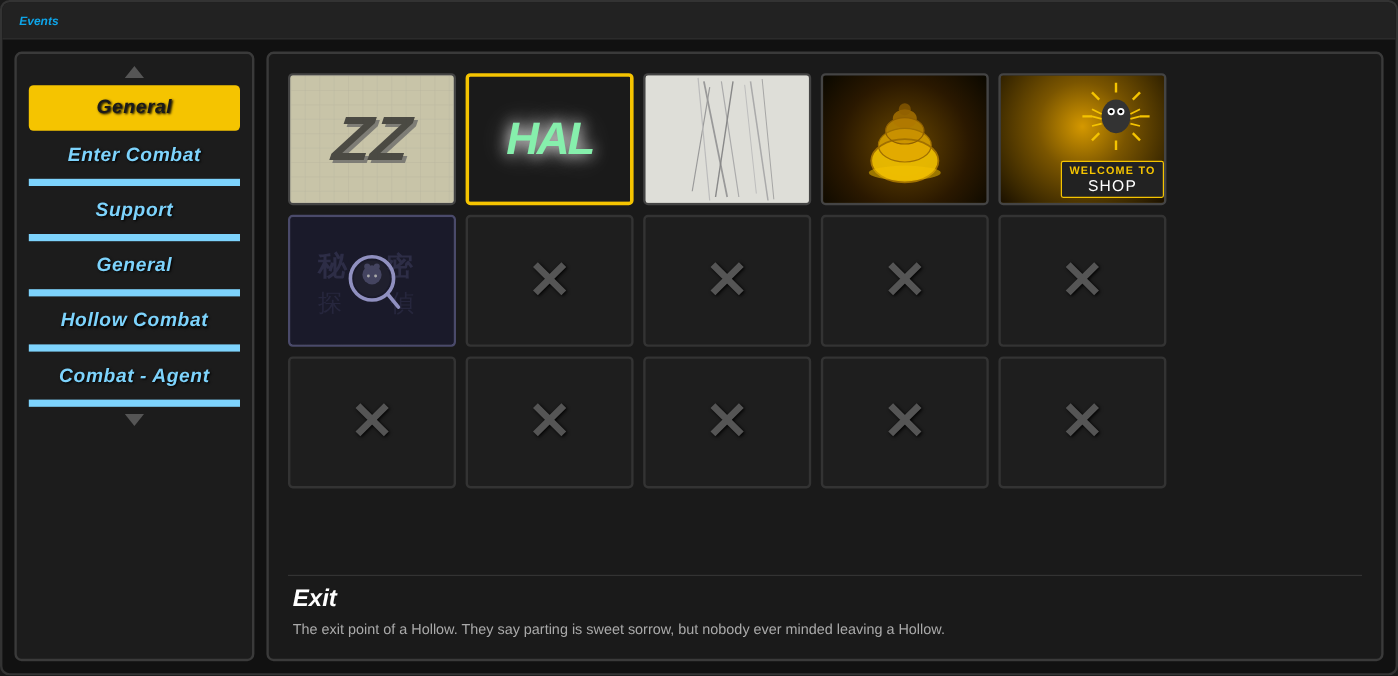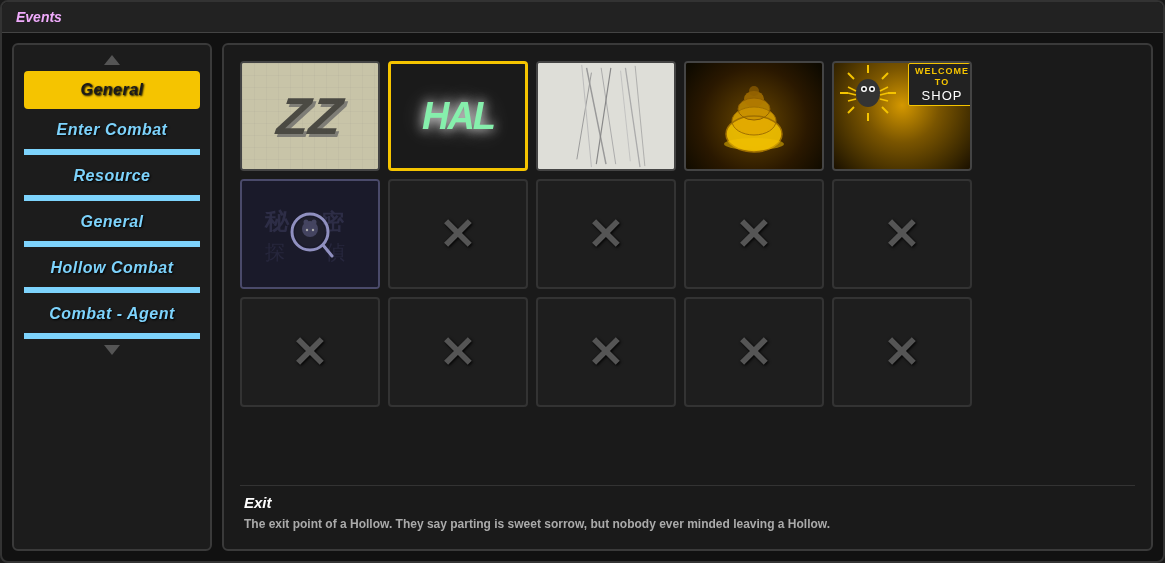--- a/index.html
+++ b/index.html
@@ -24,22 +24,22 @@
     }
 
     .title-bar {
       background: #222;
       padding: 6px 14px;
       border-bottom: 1px solid #444;
       border-radius: 6px 6px 0 0;
     }
 
     .title-bar-text {
-      color: #f0abfc;
-      font-size: 14px;
+      color: #0ea5e9;
+      font-size: 10px;
       font-weight: bold;
       font-style: italic;
     }
 
     .content-area {
       display: flex;
       flex: 1;
       padding: 10px;
       gap: 10px;
     }
@@ -193,50 +193,50 @@
 
     
     .info-panel {
       margin-top: 10px;
       padding: 8px 4px 4px;
       border-top: 1px solid #333;
     }
 
     .info-title {
       color: #fff;
-      font-size: 15px;
+      font-size: 20px;
       font-weight: 900;
       font-style: italic;
       margin-bottom: 4px;
     }
 
     .info-desc {
       color: #aaa;
       font-size: 12px;
-      font-weight: 700;
+      font-weight: 400;
       line-height: 1.5;
     }
   </style>
 </head>
 <body>
 
 <div class="main-container">
 
   <div class="title-bar">
     <span class="title-bar-text">Events</span>
   </div>
 
   <div class="content-area">
 
     <div class="sidebar">
       <div class="sidebar-arrow-up"></div>
 
       <div class="sidebar-item active">General</div>
       <div class="sidebar-item">Enter Combat</div>
-      <div class="sidebar-item">Resource</div>
+      <div class="sidebar-item">Support</div>
       <div class="sidebar-item">General</div>
       <div class="sidebar-item">Hollow Combat</div>
       <div class="sidebar-item">Combat - Agent</div>
 
       <div class="sidebar-arrow-down"></div>
     </div>
 
     <div class="right-panel">
       <div class="grid-area">
 
@@ -300,21 +300,21 @@
                   <ellipse cx="32" cy="42" rx="22" ry="14" fill="none" stroke="#a07000" stroke-width="1"></ellipse>
                   <ellipse cx="32" cy="30" rx="16" ry="11" fill="none" stroke="#906000" stroke-width="1"></ellipse>
 
                   <ellipse cx="32" cy="65" rx="30" ry="6" fill="#f5c400" opacity="0.5"></ellipse>
                 </svg>
               </div>
             </div>
           </div>
 
           <div class="event-card card-shop">
-            <div style="position:absolute;top:0;left:0;width:100%;height:100%;background:radial-gradient(circle at 50% 40%, #d49800 0%, #7a5500 40%, #3a2800 80%, #1a1000 100%);display:flex;align-items:flex-start;justify-content:center;flex-direction:row;">
+            <div style="position:absolute;top:0;left:0;width:100%;height:100%;background:radial-gradient(circle at 50% 40%, #d49800 0%, #7a5500 40%, #3a2800 80%, #1a1000 100%);display:flex;align-items:flex-end;justify-content:center;flex-direction:column;">
 
               <div style="position:relative;margin-bottom:2px;">
                 <svg viewBox="0 0 80 60" width="80" height="60">
 
                   <g transform="translate(40,30)">
                     <line x1="0" y1="-28" x2="0" y2="-20" stroke="#f5c400" stroke-width="2"></line>
                     <line x1="20" y1="-20" x2="14" y2="-14" stroke="#f5c400" stroke-width="2"></line>
                     <line x1="28" y1="0" x2="20" y2="0" stroke="#f5c400" stroke-width="2"></line>
                     <line x1="20" y1="20" x2="14" y2="14" stroke="#f5c400" stroke-width="2"></line>
                     <line x1="0" y1="28" x2="0" y2="20" stroke="#f5c400" stroke-width="2"></line>

